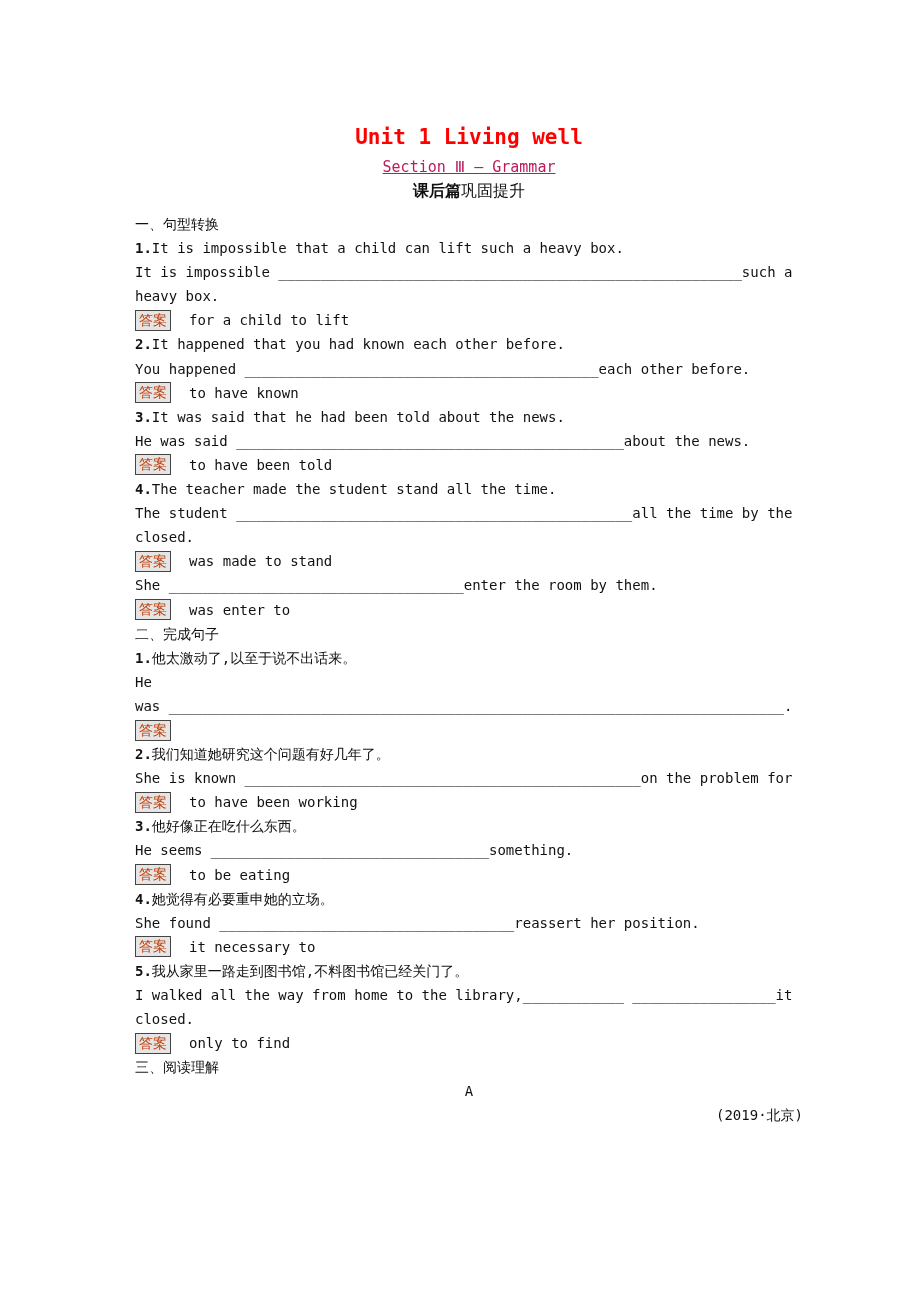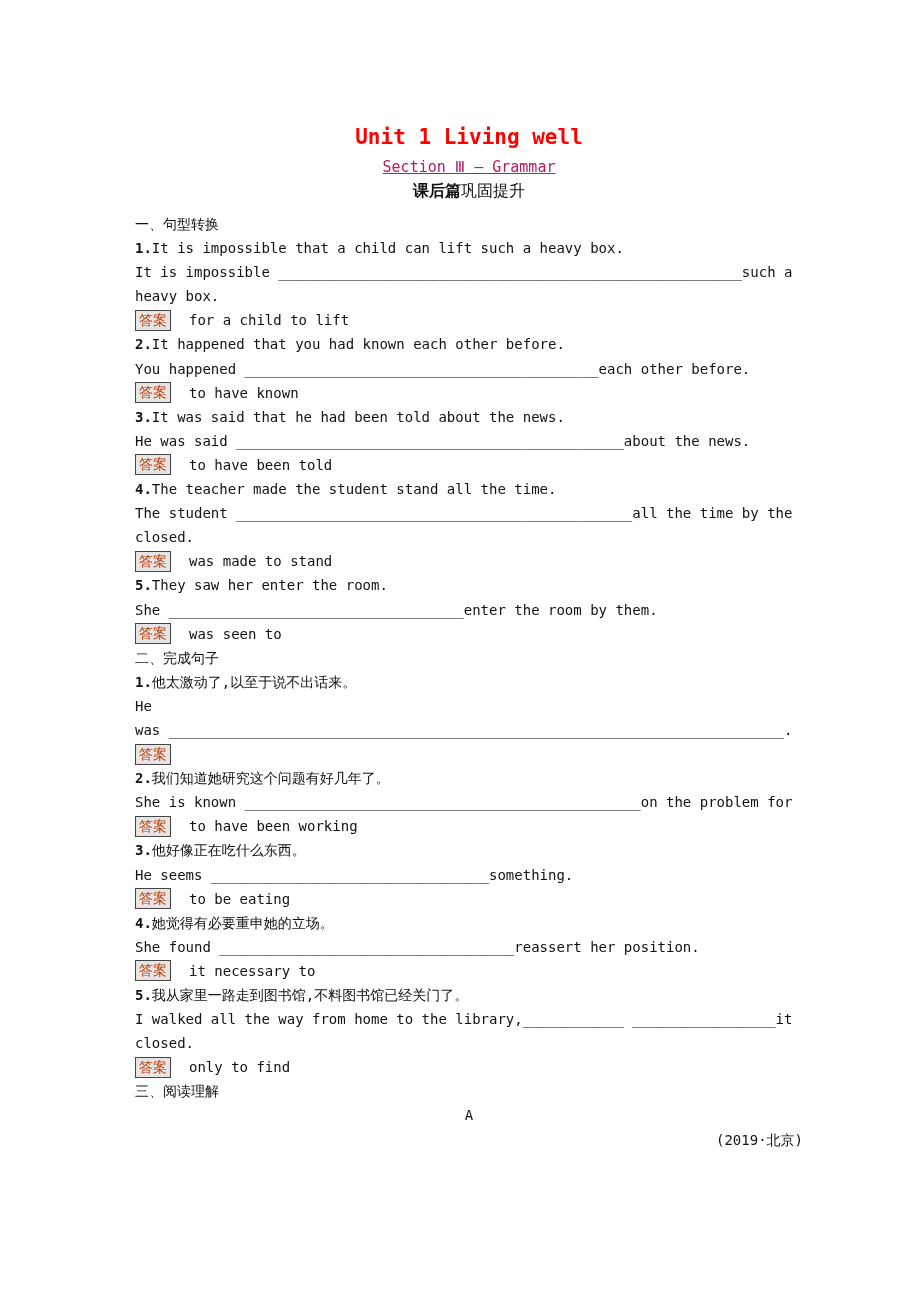--- a/index.html
+++ b/index.html
@@ -53,23 +53,22 @@
         <div class="ln"><span class="b">2.</span>It happened that you had known each other before.</div>
         <div class="ln">You happened __________________________________________each other before.</div>
         <div class="ln ans"><span class="abox">答案</span><span>to have known</span></div>
         <div class="ln"><span class="b">3.</span>It was said that he had been told about the news.</div>
         <div class="ln">He was said ______________________________________________about the news.</div>
         <div class="ln ans"><span class="abox">答案</span><span>to have been told</span></div>
         <div class="ln"><span class="b">4.</span>The teacher made the student stand all the time.</div>
         <div class="ln">The student _______________________________________________all the time by the</div>
         <div class="ln">closed.</div>
         <div class="ln ans"><span class="abox">答案</span><span>was made to stand</span></div>
-        <div class="ln"><span class="b">5.</span>They saw her enter the room.</div>
         <div class="ln">She ___________________________________enter the room by them.</div>
-        <div class="ln ans"><span class="abox">答案</span><span>was seen to</span></div>
+        <div class="ln ans"><span class="abox">答案</span><span>was enter to</span></div>
         <div class="ln">二、完成句子</div>
         <div class="ln"><span class="b">1.</span>他太激动了,以至于说不出话来。</div>
         <div class="ln">He</div>
         <div class="ln">was _________________________________________________________________________.</div>
         <div class="ln ans"><span class="abox">答案</span></div>
         <div class="ln"><span class="b">2.</span>我们知道她研究这个问题有好几年了。</div>
         <div class="ln">She is known _______________________________________________on the problem for</div>
         <div class="ln ans"><span class="abox">答案</span><span>to have been working</span></div>
         <div class="ln"><span class="b">3.</span>他好像正在吃什么东西。</div>
         <div class="ln">He seems _________________________________something.</div>

